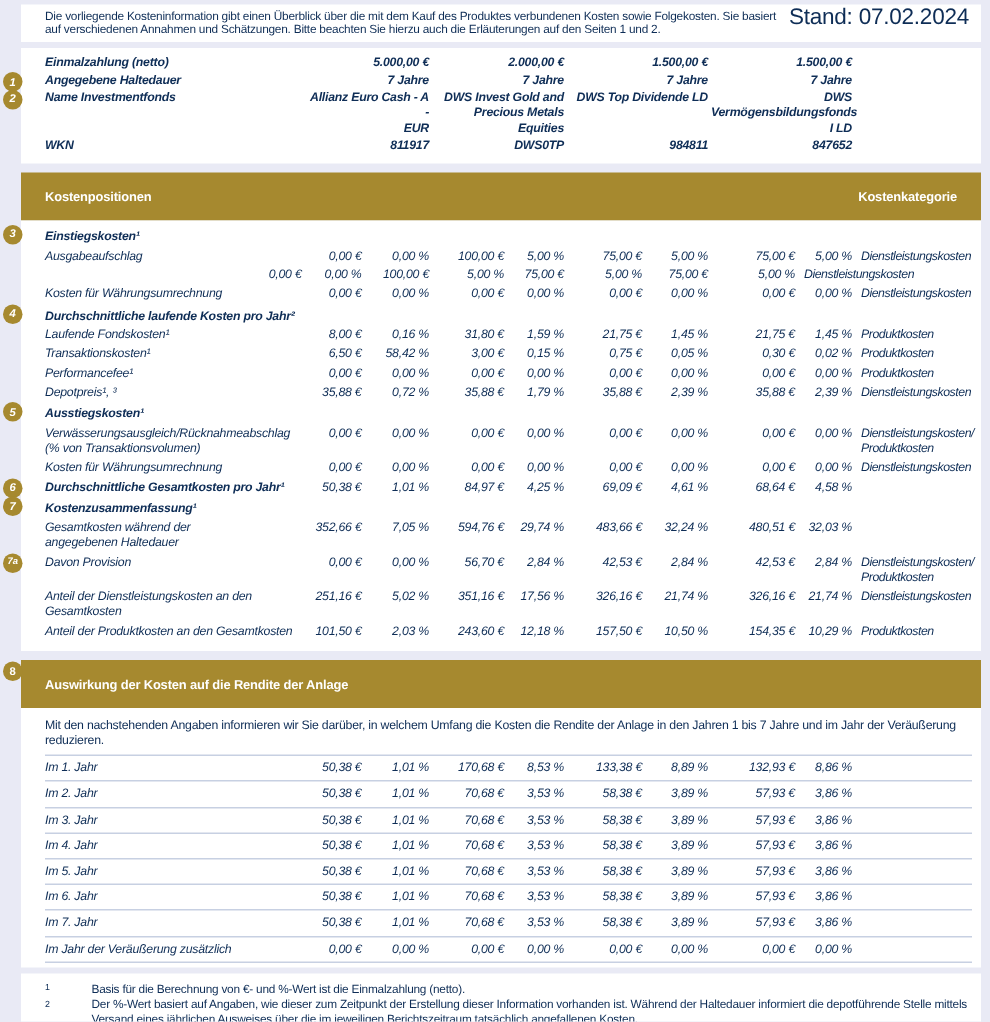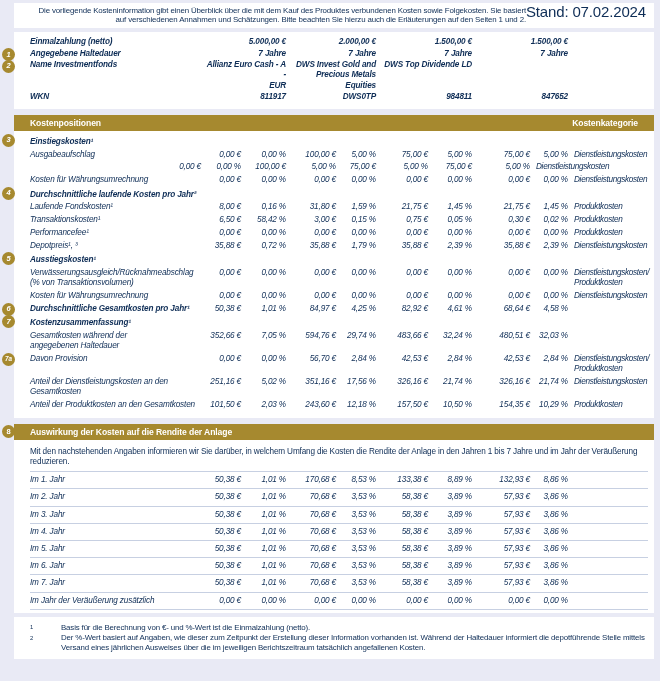--- a/index.html
+++ b/index.html
@@ -12,29 +12,29 @@
   html,body{margin:0;padding:0;}
   body{
     width:660px;height:681px;overflow:hidden;
     background:var(--page_bg);
     font-family:"Liberation Sans",sans-serif;
     color:var(--navy);
     font-size:8.2px;line-height:10.2px;letter-spacing:-0.15px;
   }
   .page{padding-top:3px;width:660px;position:relative;}
   .panel{background:#fff;margin:0 6px 0 14px;position:relative;}
-  .p-intro{padding:3px 8px 3px 16px;display:flex;justify-content:space-between;margin-bottom:4px;text-align:right;}
+  .p-intro{padding:3px 8px 3px 16px;display:flex;justify-content:space-between;margin-bottom:4px;}
   .intro-text{width:532px;font-size:7.9px;line-height:9.4px;}
   .stand{font-size:15px;white-space:nowrap;margin-top:1px;}
   .p-overview{padding:5px 6px 6px 16px;margin-bottom:6px;}
   .p-cost{padding:3px 6px 6px 16px;margin-bottom:6px;}
   .p-impact{padding:4px 6px 3px 16px;margin-bottom:4px;}
   .p-foot{padding:5px 6px 6px 16px;}
   .bar{
-    height:16px;background:var(--gold);color:#fff;
+    height:32px;background:var(--gold);color:#fff;
     display:flex;align-items:center;
     padding:0 16px;margin:0 6px 0 14px;
     font-weight:bold;font-size:8.6px;letter-spacing:-0.1px;
     position:relative;
   }
   .bar .right{margin-left:auto;}
   .grid{
     display:grid;position:relative;
     grid-template-columns:171px 40px 45px 50px 40px 52px 44px 58px 38px 80px;
     align-items:start;
@@ -97,20 +97,23 @@
           <div class="cat"></div>
         </div>
         <div class="grid ov-row">
           <span class="circ">2</span>
           <div class="lab">Name Investmentfonds</div>
           <div class="val">Allianz Euro Cash - A -
 EUR</div>
           <div class="val">DWS Invest Gold and
 Precious Metals Equities</div>
           <div class="val">DWS Top Dividende LD</div>
+          <div class="val">DWS
+Vermögensbildungsfonds
+I LD</div>
           <div class="cat"></div>
         </div>
         <div class="grid ov-row">
           <div class="lab">WKN</div>
           <div class="val">811917</div>
           <div class="val">DWS0TP</div>
           <div class="val">984811</div>
           <div class="val">847652</div>
           <div class="cat"></div>
         </div>
@@ -245,21 +248,21 @@
           <div class="num">0,00 %</div>
           <div class="cat">Dienstleistungskosten</div>
         </div>
         <div class="grid c-row lb">
           <span class="circ">6</span>
           <div class="lab">Durchschnittliche Gesamtkosten pro Jahr¹</div>
           <div class="num">50,38 €</div>
           <div class="num">1,01 %</div>
           <div class="num">84,97 €</div>
           <div class="num">4,25 %</div>
-          <div class="num">82,92 €</div>
+          <div class="num">69,09 €</div>
           <div class="num">4,61 %</div>
           <div class="num">68,64 €</div>
           <div class="num">4,58 %</div>
           <div class="cat"></div>
         </div>
         <div class="grid c-row sec">
           <span class="circ">7</span>
           <div class="lab">Kostenzusammenfassung¹</div>
         </div>
         <div class="grid c-row">

